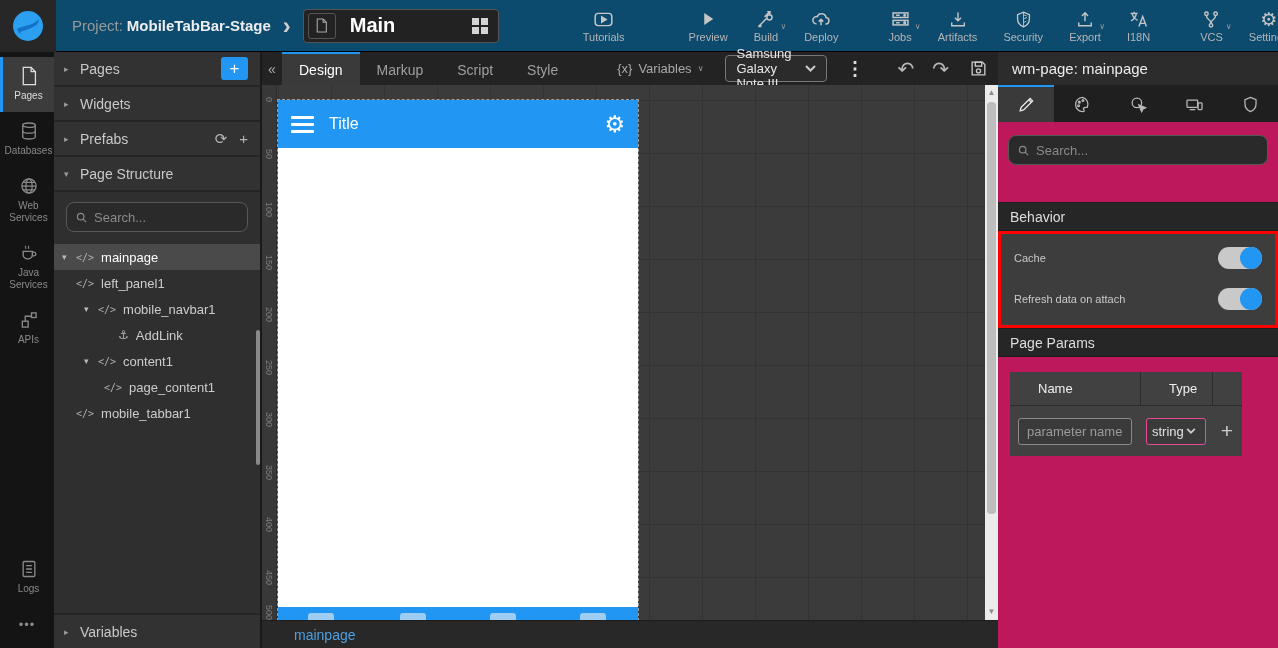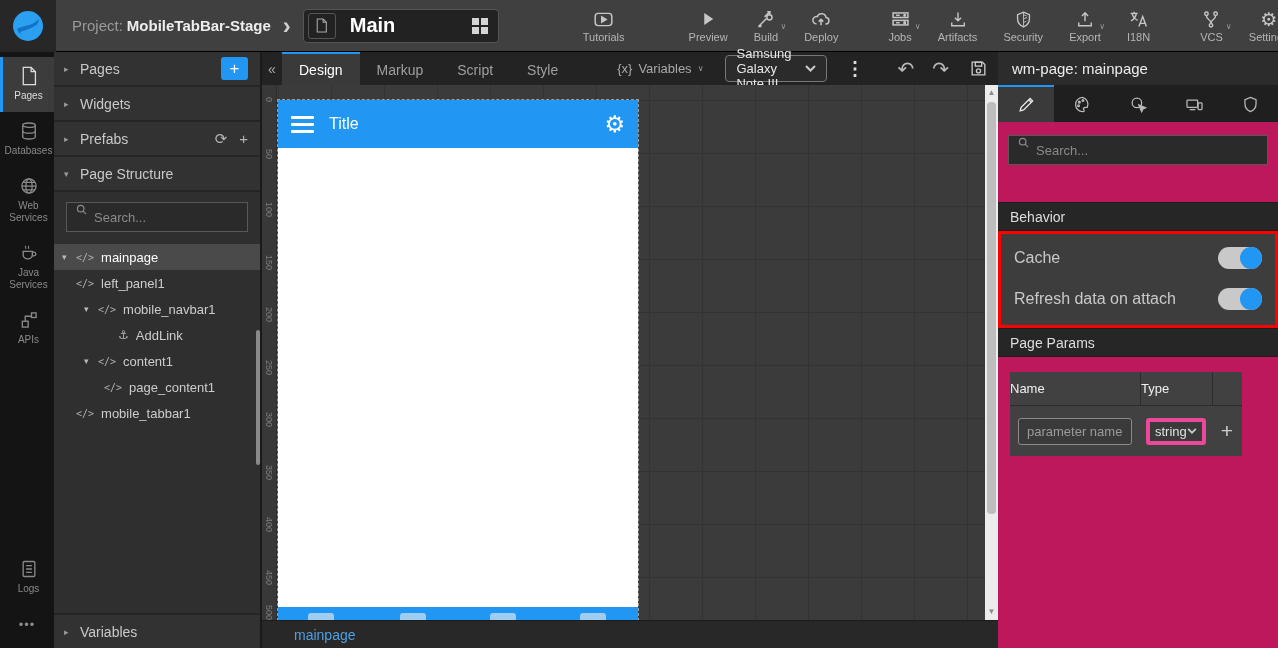--- a/index.html
+++ b/index.html
@@ -1,21 +1,21 @@
 <!DOCTYPE html>
 <html><head>
 <meta charset="utf-8">
 <style>
   *{box-sizing:border-box;margin:0;padding:0}
   html,body{width:1278px;height:648px;overflow:hidden;background:#1b1b1b;
     font-family:"Liberation Sans",sans-serif;color:#ccc;-webkit-font-smoothing:antialiased}
   svg{display:block}
 
   
-  .topbar{height:52px;display:flex;align-items:center;background:#404040;border-bottom:1px solid #000}
+  .topbar{height:52px;display:flex;align-items:center;background:#0c4a6e;border-bottom:1px solid #000}
   .logo-box{width:56px;height:52px;background:#272727;display:flex;align-items:center;justify-content:center;flex:none}
   .project{margin-left:16px;font-size:15px;color:#9a9a9a;white-space:nowrap}
   .project b{color:#ededed;font-weight:bold;margin-left:4px}
   .nav-chevron{font-size:24px;color:#cfcfcf;margin:0 12px;font-weight:bold;line-height:1}
   .page-selector{display:flex;align-items:center;height:34px;width:196px;border:1px solid #555;border-radius:4px;background:#222;flex:none}
   .ps-icon{width:28px;height:26px;border:1px solid #555;border-radius:3px;margin:0 4px;display:flex;align-items:center;justify-content:center;color:#aaa}
   .ps-name{color:#fff;font-weight:bold;font-size:20px;margin-left:10px}
   .ps-grid{margin-left:auto;margin-right:10px;display:grid;grid-template-columns:7px 7px;grid-gap:2px}
   .ps-grid i{width:7px;height:7px;background:#d5d5d5}
   .topbar-actions{display:flex;align-items:flex-start;margin-left:42px}
@@ -39,21 +39,21 @@
   .ib-more{color:#8a8a8a;text-align:center;padding:12px 0 16px;font-size:13px;letter-spacing:1px}
 
   
   .leftpanel{width:208px;background:#2f2f2f;display:flex;flex-direction:column;position:relative;border-right:2px solid #1a1a1a;flex:none}
   .section-h{height:35px;display:flex;align-items:center;padding:0 12px 0 10px;border-bottom:2px solid #252525;background:#323232;color:#c9c9c9;font-size:14px;flex:none;cursor:pointer}
   .section-h .arrow{width:16px;font-size:9px;color:#9a9a9a}
   .section-h .grow{flex:1}
   .plus-btn{width:27px;height:23px;background:#2196f3;border-radius:3px;color:#fff;font-size:17px;display:flex;align-items:center;justify-content:center;cursor:pointer}
   .prefab-tools{display:flex;gap:12px;color:#b5b5b5;font-size:15px}
   .search-wrap{padding:10px 12px 12px;flex:none}
-  .search-box{height:30px;background:#2a2a2a;border:1px solid #585858;border-radius:0;display:flex;padding:0 8px;gap:6px}
+  .search-box{height:30px;background:#2a2a2a;border:1px solid #585858;border-radius:8px;display:flex;align-items:center;padding:0 8px;gap:6px}
   .search-box svg{width:13px;height:13px;color:#8a8a8a;flex:none}
   .search-box input{background:transparent;border:0;outline:0;color:#ccc;font-size:13px;width:100%}
   .search-box input::placeholder{color:#8a8a8a}
   .tree{flex:1;overflow:hidden}
   .tree-row{height:26px;display:flex;align-items:center;font-size:13px;color:#ccc;cursor:pointer;white-space:nowrap}
   .tree-row.selected{background:#4a4a4a;color:#fff}
   .tr-caret{width:14px;font-size:9px;color:#b9b9b9;flex:none}
   .tr-icon{font-size:10px;color:#b0b0b0;margin-right:7px;font-family:"DejaVu Sans Mono",monospace;flex:none}
   .tr-anchor{font-family:"DejaVu Sans",sans-serif;font-size:12px;margin-right:7px;color:#b0b0b0}
   .variables-h{margin-top:auto;border-top:2px solid #252525;border-bottom:0}
@@ -102,34 +102,34 @@
   .rp-header{height:33px;display:flex;align-items:center;padding-left:14px;color:#ececec;font-size:15px;background:#2c2c2c;flex:none}
   .rp-tabs{height:37px;display:flex;background:#1f1f1f;flex:none}
   .rp-tab{flex:1;display:flex;align-items:center;justify-content:center;color:#b9b9b9;border-top:2px solid transparent;cursor:pointer}
   .rp-tab.active{background:#3a3a3a;border-top-color:#2196f3;color:#e8e8e8}
   .rp-tab svg{width:19px;height:19px}
   .rp-search{padding:13px 10px 15px;flex:none}
   .rp-gap{height:22px;flex:none}
   .rp-section-h{height:29px;background:#262626;border-top:1px solid #1d1d1d;border-bottom:1px solid #1d1d1d;
     display:flex;align-items:center;padding-left:12px;color:#ddd;font-size:14px;flex:none}
   .highlight-box{border:3px solid #f00;background:#3d3d3d;padding:13px 13px 15px;display:flex;flex-direction:column;gap:19px;flex:none}
-  .toggle-row{display:flex;align-items:center;justify-content:space-between;color:#c9c9c9;font-size:16px}
+  .toggle-row{display:flex;align-items:center;justify-content:space-between;color:#c9c9c9;font-size:11px}
   .toggle{width:44px;height:22px;border-radius:11px;background:#c9c9c9;position:relative;flex:none;cursor:pointer}
   .toggle .knob{position:absolute;right:0;top:0;width:22px;height:22px;border-radius:50%;background:#2196f3}
   .pp-content{padding:15px 12px;flex:none}
   .pp-table{width:232px;background:#414141}
   .pp-thead{display:flex;height:34px;align-items:center;border-bottom:1px solid #2d2d2d}
-  .pp-th{font-size:13px;color:#f0f0f0;padding-left:0}
+  .pp-th{font-size:13px;color:#f0f0f0;padding-left:28px}
   .col-name{width:130px}.col-type{width:72px;border-left:1px solid #2d2d2d;height:34px;display:flex;align-items:center}
   .col-plus{width:30px;border-left:1px solid #2d2d2d;height:34px}
   .pp-row{display:flex;align-items:center;height:50px}
   .pp-input{width:114px;height:27px;margin-left:8px;background:#3a3a3a;border:1px solid #8a8a8a;border-radius:3px;color:#ccc;font-size:13px;padding:0 8px;outline:0}
   .pp-input::placeholder{color:#9a9a9a}
   .pp-selwrap{width:72px;display:flex;justify-content:center}
-  .pp-select{width:60px;height:27px;border:4px solid #ec4899;border-radius:3px;display:flex;align-items:center;padding:0 5px;color:#e0e0e0;font-size:13px;cursor:pointer;background:#3a3a3a}
+  .pp-select{width:60px;height:27px;border:1px solid #ec4899;border-radius:3px;display:flex;align-items:center;padding:0 5px;color:#e0e0e0;font-size:13px;cursor:pointer;background:#3a3a3a}
   .pp-select .txt{width:34px;overflow:hidden;white-space:nowrap}
   .pp-plus{width:30px;text-align:center;color:#ccc;font-size:21px;cursor:pointer}
   .chev-svg{flex:none}
 </style>
 </head>
 <body>
 
 <div class="topbar">
   <div class="logo-box">
     <svg width="34" height="34" viewBox="0 0 34 34">

